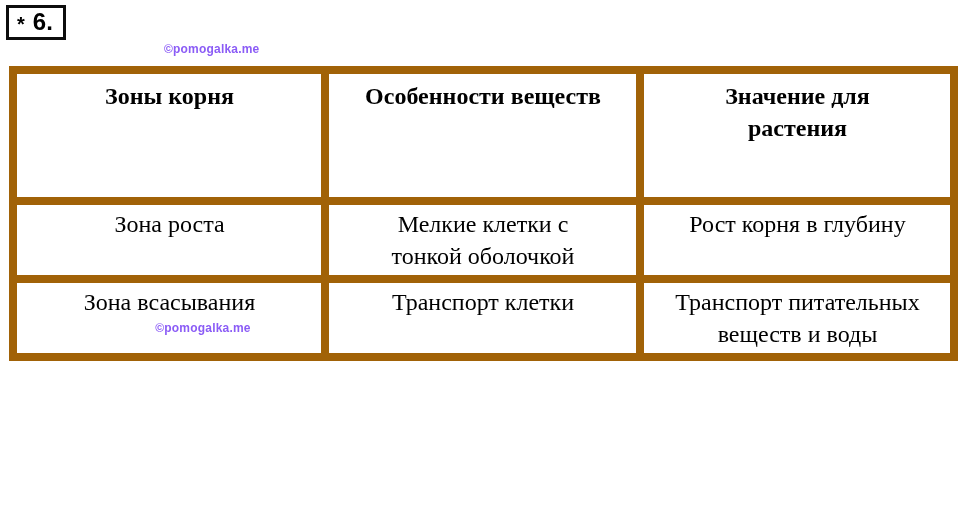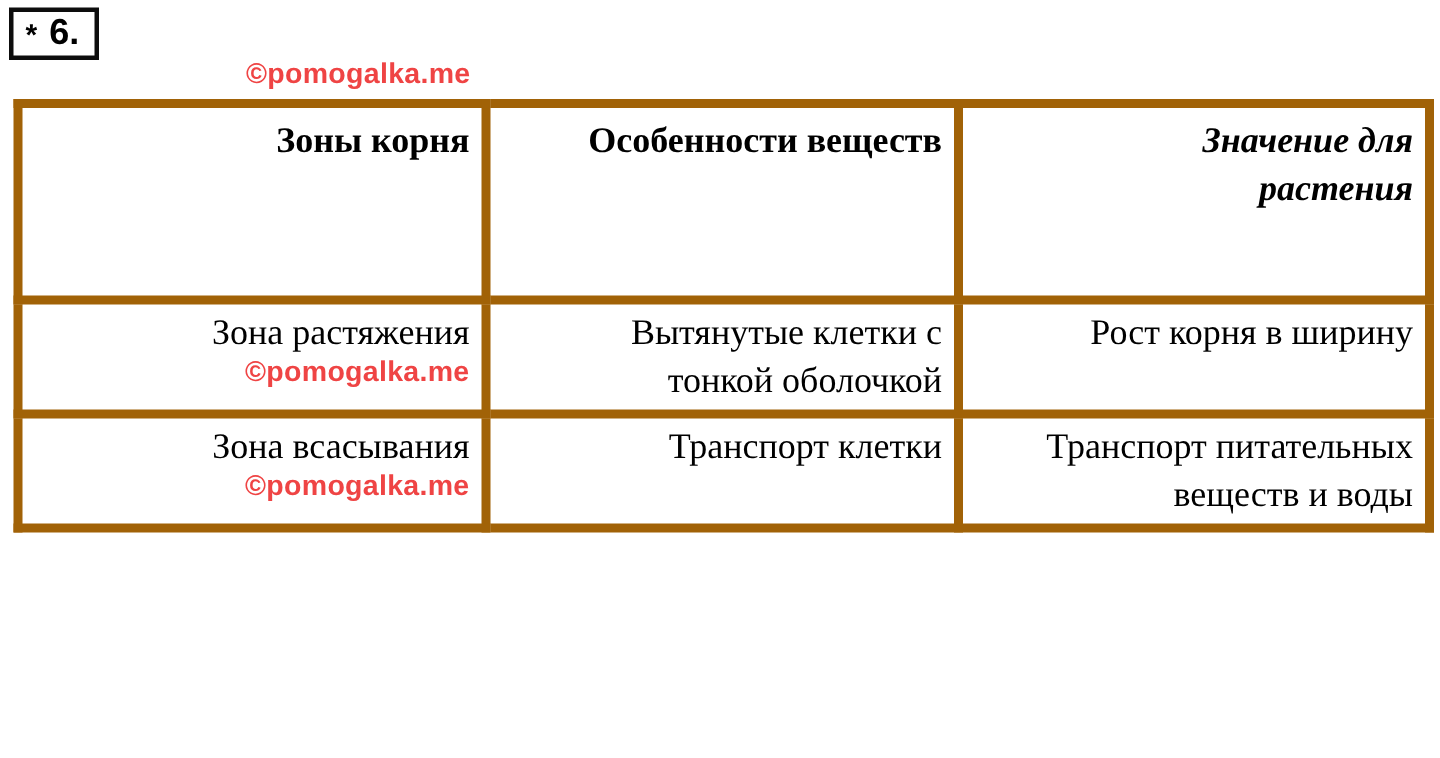--- a/index.html
+++ b/index.html
@@ -43,23 +43,23 @@
   .num-box .num {
     font-family: "Liberation Sans", "DejaVu Sans", sans-serif;
     font-weight: 700;
     font-size: 24px;
     line-height: 24px;
   }
   
   .wm {
     font-family: "Liberation Sans", "DejaVu Sans", sans-serif;
     font-weight: 700;
-    font-size: 19px;
+    font-size: 12px;
     line-height: 17px;
-    color: #ef4444;
+    color: #8b5cf6;
     letter-spacing: 0.2px;
   }
   .wm-top {
     position: absolute;
     left: 164px;
     top: 41px;
   }
   .wm-r2 { margin: 2px 0 0 98px; }
   .wm-r4 { margin: 2px 0 0 67px; }
   
@@ -67,23 +67,23 @@
     position: absolute;
     left: 9px;
     top: 66px;
     width: 941px;
     border-collapse: collapse;
     table-layout: fixed;
     border: 3px solid #000000;
   }
   table.root-zones th,
   table.root-zones td {
-    border: 6px solid #a16207;
+    border: 8px solid #a16207;
     vertical-align: top;
-    text-align: right;
+    text-align: center;
     padding: 3px 8px 3px 9px;
     box-sizing: border-box;
     font-size: 24px;
     line-height: 32px;
     margin-left: 17px;
   }
   table.root-zones th {
     font-weight: 700;
     height: 131px;
     padding-top: 6px;
@@ -91,21 +91,20 @@
   tr.row-1 td { height: 67px; }
   tr.row-2 td { height: 69px; }
   tr.row-3 td { height: 98px; }
   tr.row-4 td { height: 66px; }
   .cell-text {
     white-space: pre-line;
   }
   .hdr-narrow .cell-text {
     display: inline-block;
     max-width: 245px;
-    font-style: italic;
   }
 </style>
 </head>
 <body>
 
 <div class="page">
 
   <div class="num-box">
     <span class="star">*</span>
     <span class="num">6.</span>
@@ -127,31 +126,30 @@
         <th>
           <div class="cell-text">Особенности веществ</div>
         </th>
         <th class="hdr-narrow">
           <div class="cell-text">Значение для
 растения</div>
         </th>
       </tr>
     </thead>
     <tbody>
-      <tr class="row-2">
+      <tr class="row-1">
         <td>
-          <div class="cell-text">Зона растяжения</div>
-          <div class="wm wm-r2">©pomogalka.me</div>
+          <div class="cell-text">Зона роста</div>
         </td>
         <td>
-          <div class="cell-text">Вытянутые клетки с
+          <div class="cell-text">Мелкие клетки с
 тонкой оболочкой</div>
         </td>
         <td>
-          <div class="cell-text">Рост корня в ширину</div>
+          <div class="cell-text">Рост корня в глубину</div>
         </td>
       </tr>
       <tr class="row-4">
         <td>
           <div class="cell-text">Зона всасывания</div>
           <div class="wm wm-r4">©pomogalka.me</div>
         </td>
         <td>
           <div class="cell-text">Транспорт клетки</div>
         </td>

